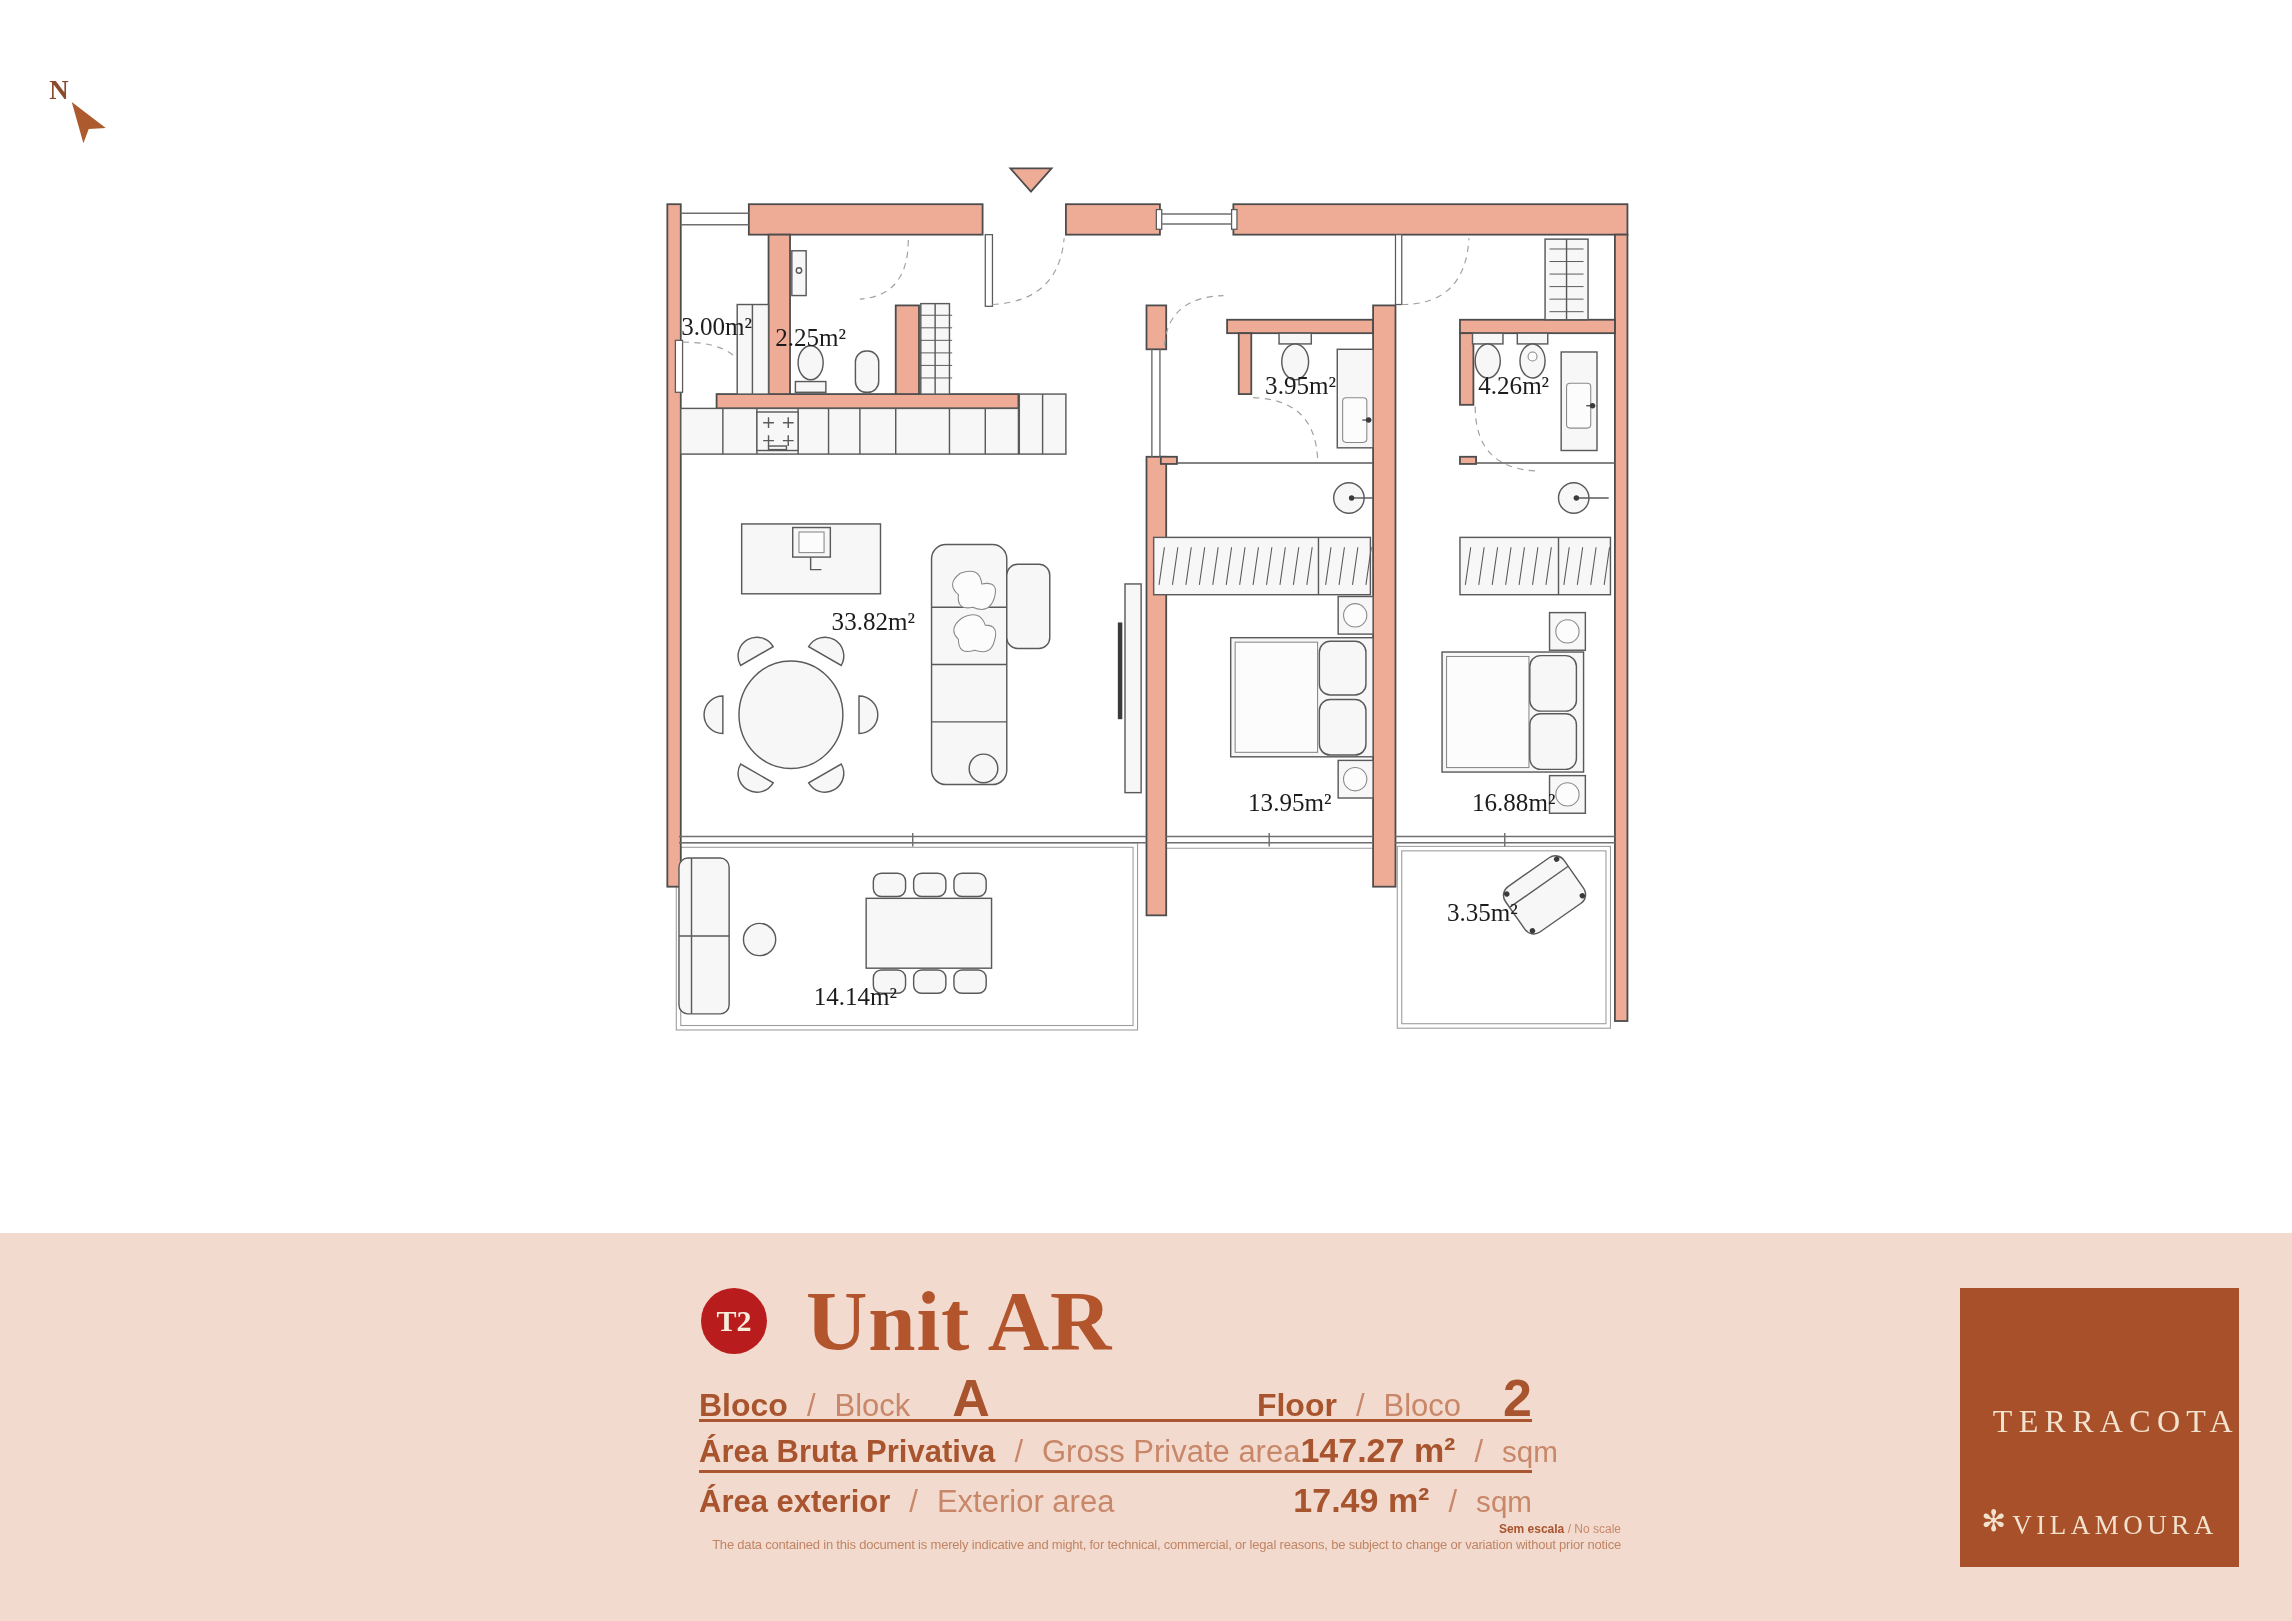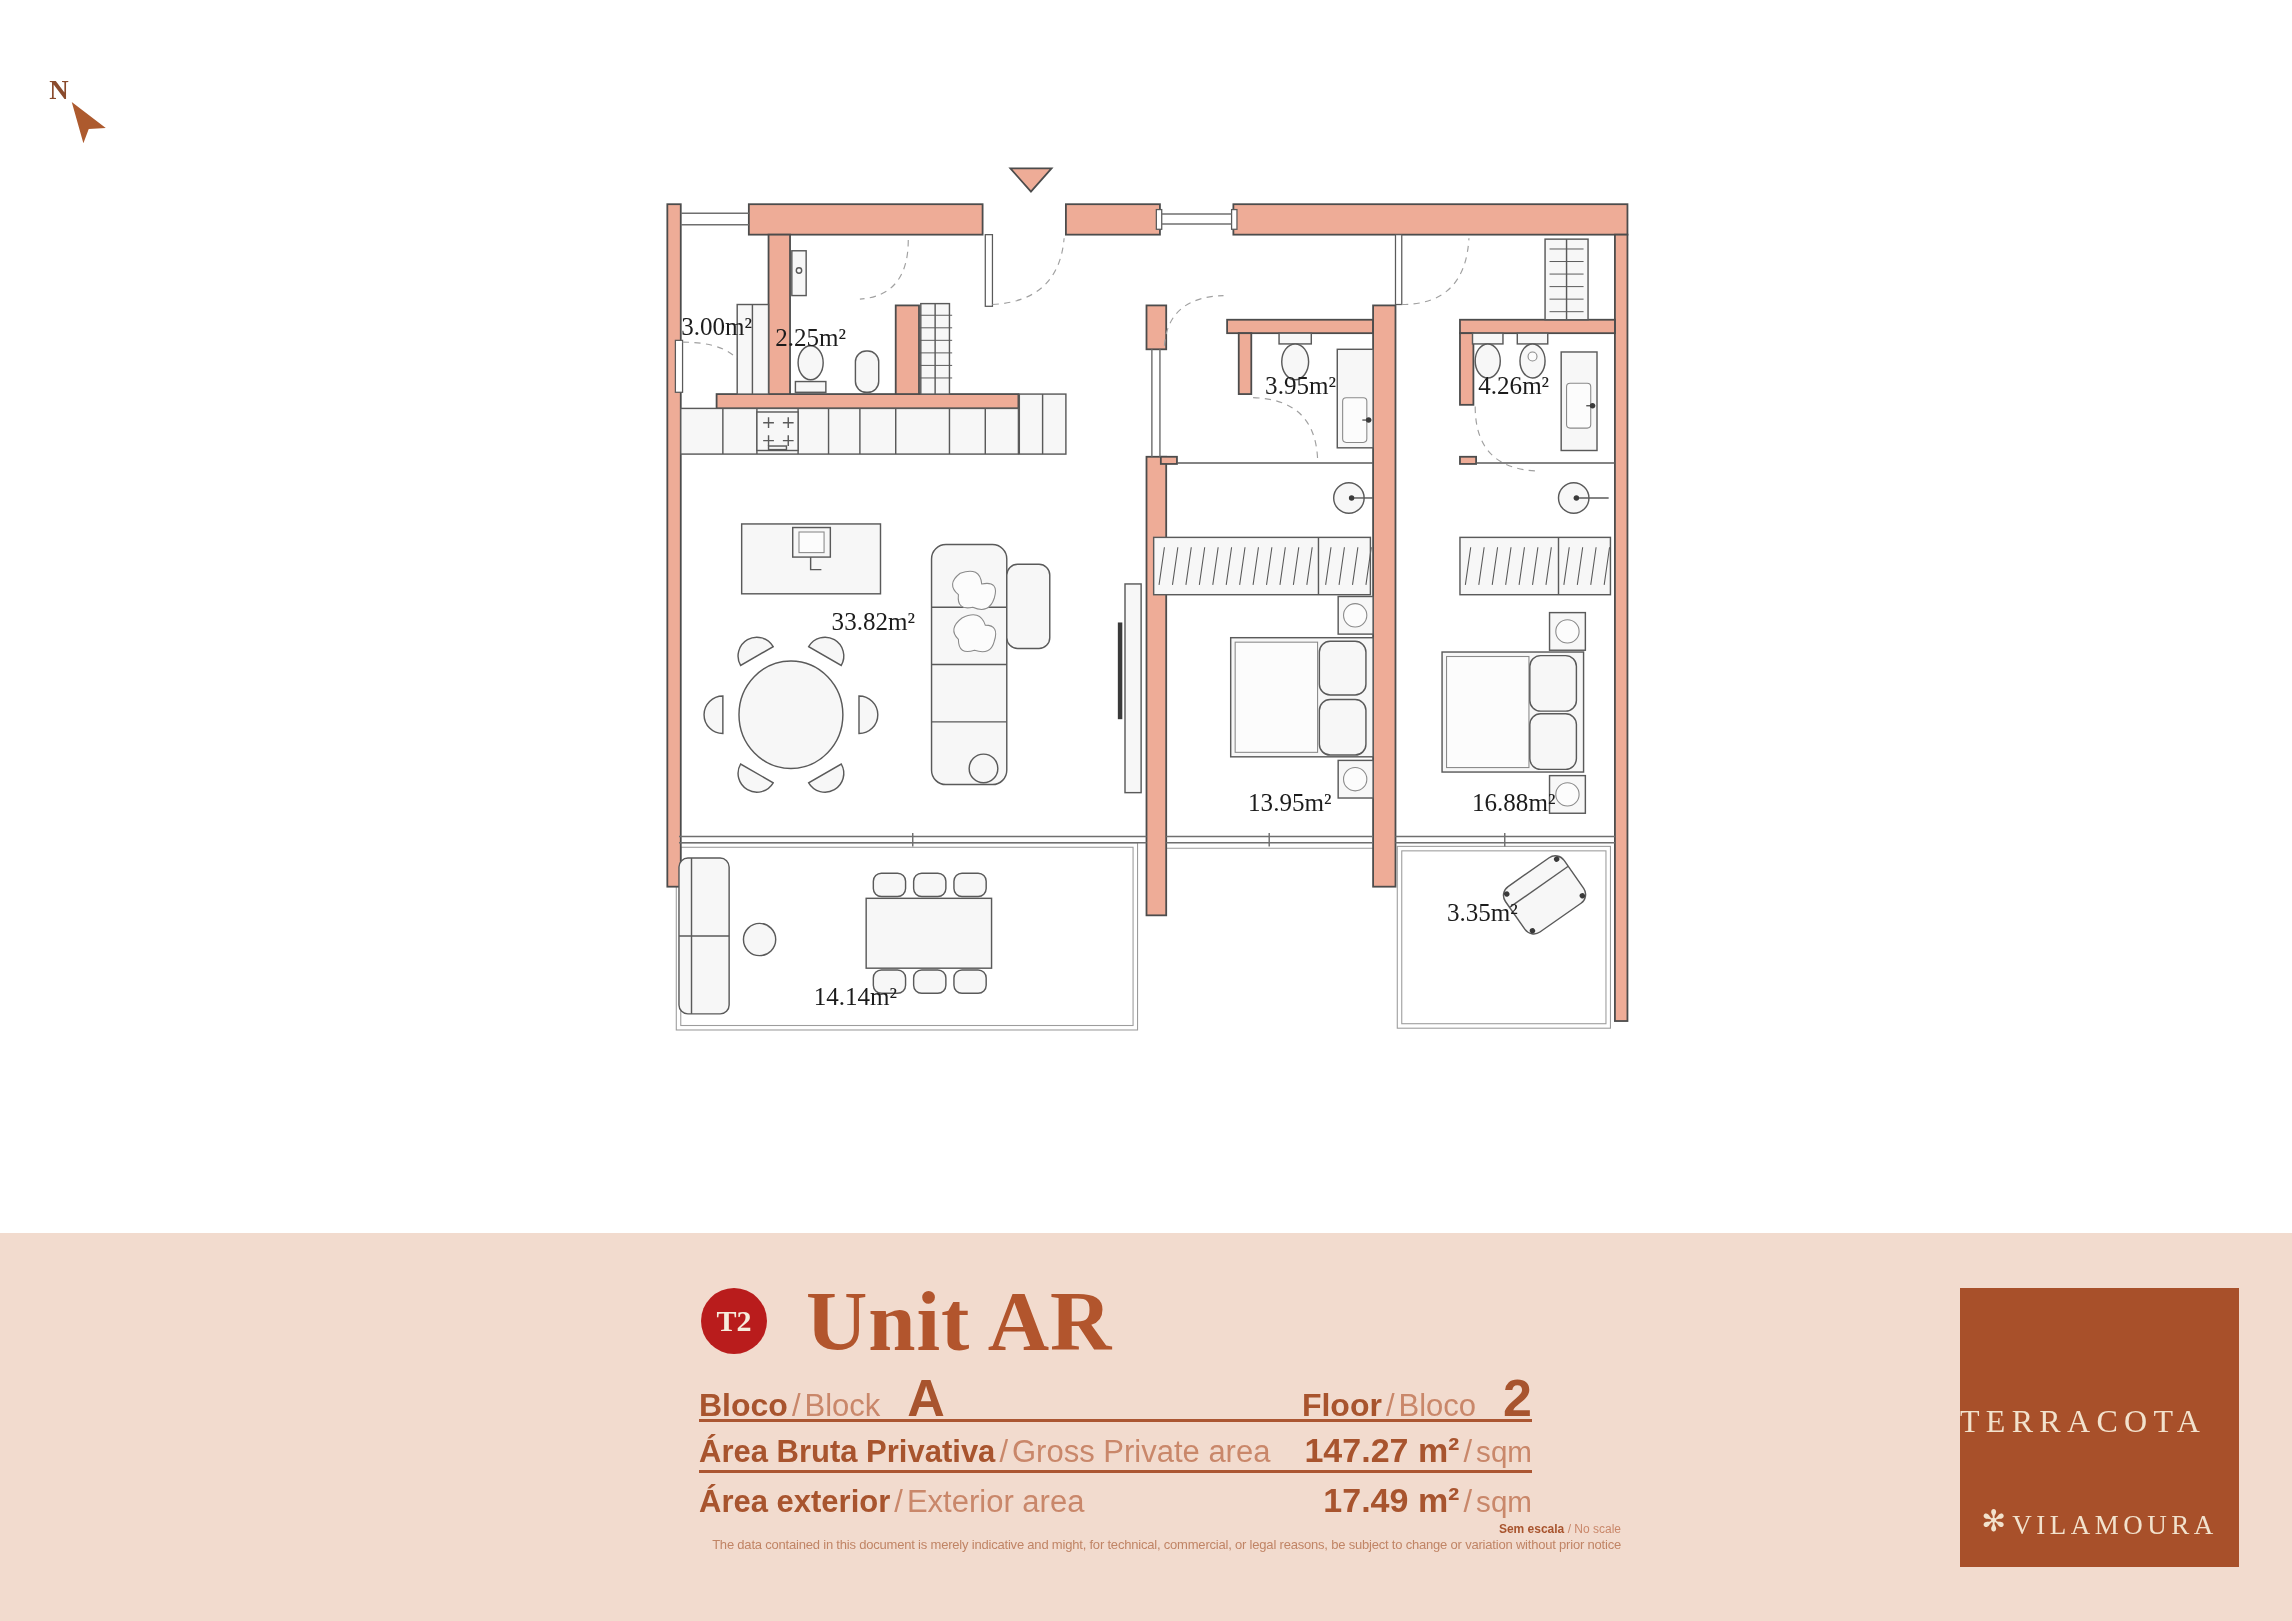--- a/index.html
+++ b/index.html
@@ -27,38 +27,38 @@
 
   
   .panel{position:absolute;left:0;top:1233px;width:2293px;height:389px;background:#f2dbce;}
   .badge{position:absolute;left:701px;top:1288px;width:66px;height:66px;border-radius:50%;
          background:#b91c1c;color:#f6ecdc;display:flex;align-items:center;justify-content:center;
          font:700 30px "Liberation Serif",serif;}
   .unit-title{position:absolute;left:806px;top:1272px;font:700 85px "Liberation Serif",serif;
               color:#b2552d;letter-spacing:0.9px;white-space:nowrap;text-align:right;}
   .irow{position:absolute;left:699px;width:833px;display:flex;justify-content:space-between;
         align-items:baseline;color:#a8542e;white-space:nowrap;}
-  .irow .grp{display:flex;align-items:baseline;gap:4px;}
+  .irow .grp{display:flex;align-items:baseline;gap:19px;}
   .lbl-pt{font-weight:700;font-size:32px;color:#a8542e;}
   .lbl-sep,.lbl-en{font-weight:400;font-size:31px;color:#c9876a;}
   .big-val{font-weight:700;font-size:52px;color:#a8542e;margin-left:23px;}
   .num-val{font-weight:700;font-size:34px;color:#a8542e;}
   .unit-val{font-weight:400;font-size:29.6px;color:#c9876a;}
   .hr{position:absolute;left:699px;width:833px;height:2.7px;background:#ab5632;}
   .smallprint{position:absolute;left:699px;top:1522px;width:922px;color:#a8542e;text-align:right;}
   .sp1{font-size:12px;line-height:15px;}
   .sp1 .b{font-weight:700;}
   .sp1 .l{color:#c9876a;}
   .sp2{font-size:13px;line-height:15px;font-weight:700;letter-spacing:-0.2px;}
   .sp3{font-size:13px;line-height:15px;color:#c08465;letter-spacing:-0.2px;}
 
   
   .logo{position:absolute;left:1960px;top:1288px;width:279px;height:279px;background:#a8502a;
         color:#f2e2cd;}
-  .logo .brand{position:absolute;left:0;right:0;top:115px;text-align:left;
+  .logo .brand{position:absolute;left:0;right:0;top:115px;text-align:right;
                font:32px "Liberation Serif",serif;letter-spacing:6.3px;}
   .logo .locrow{position:absolute;left:0;right:0;top:219px;text-align:center;
                 font:27px "Liberation Serif",serif;letter-spacing:4.5px;}
   .logo .mark{font-size:29.6px;position:relative;top:-2.7px;margin-right:1.8px;}
 </style>
 </head>
 <body>
 
 <div class="page">
 

